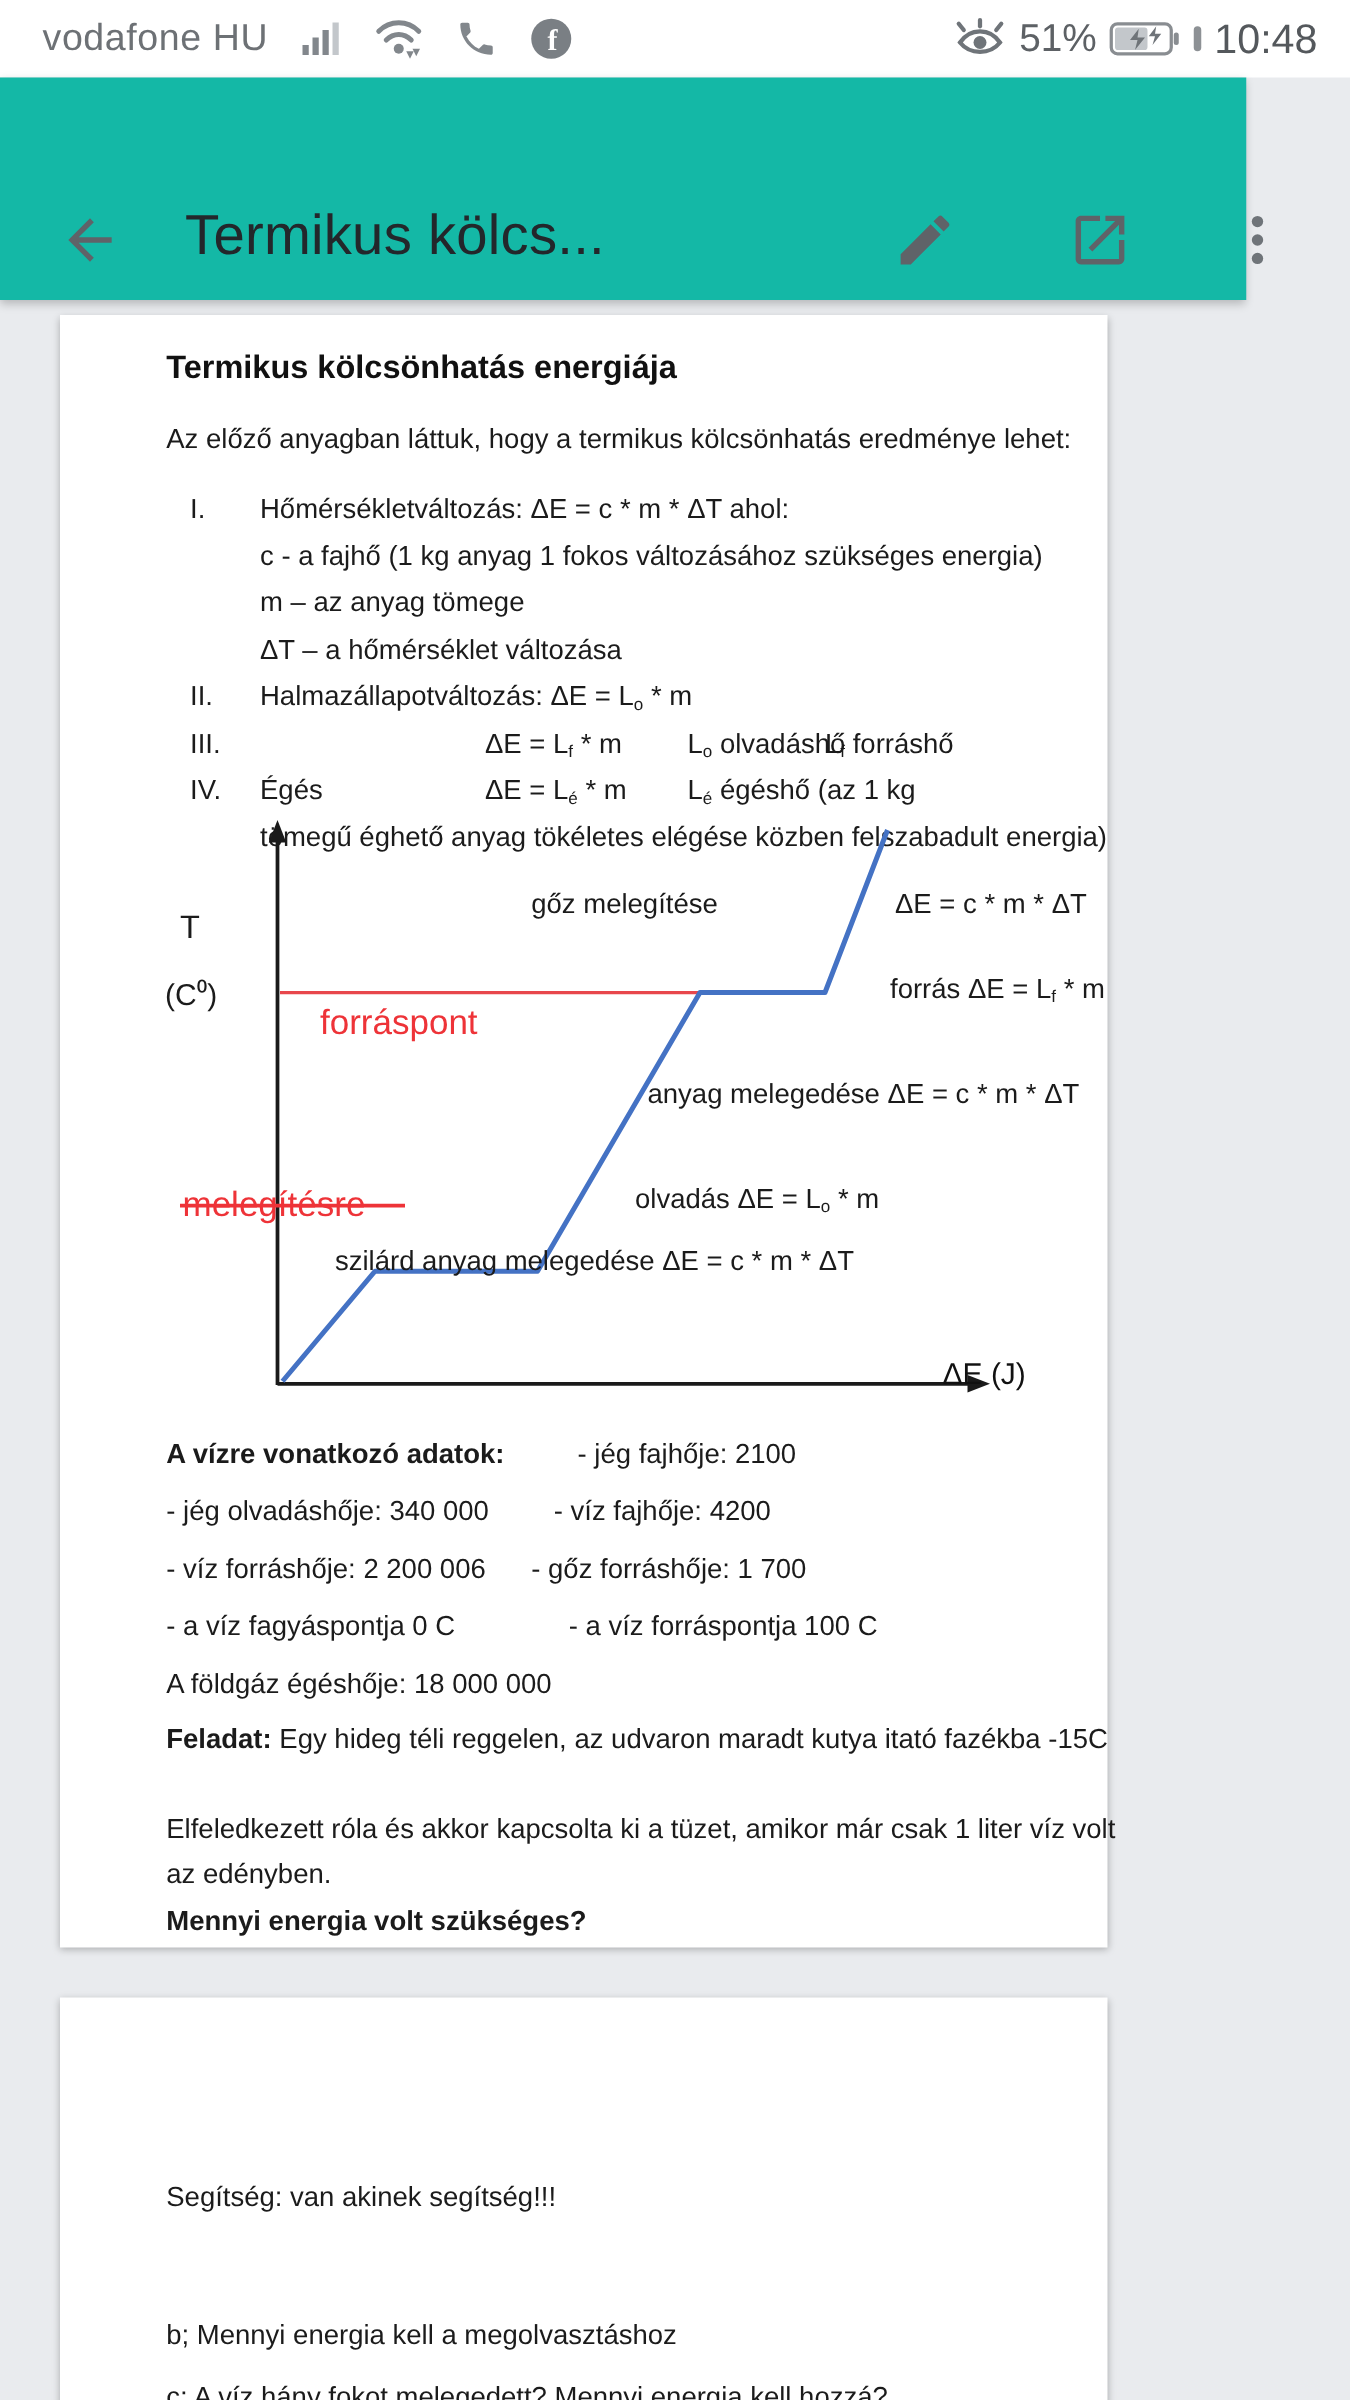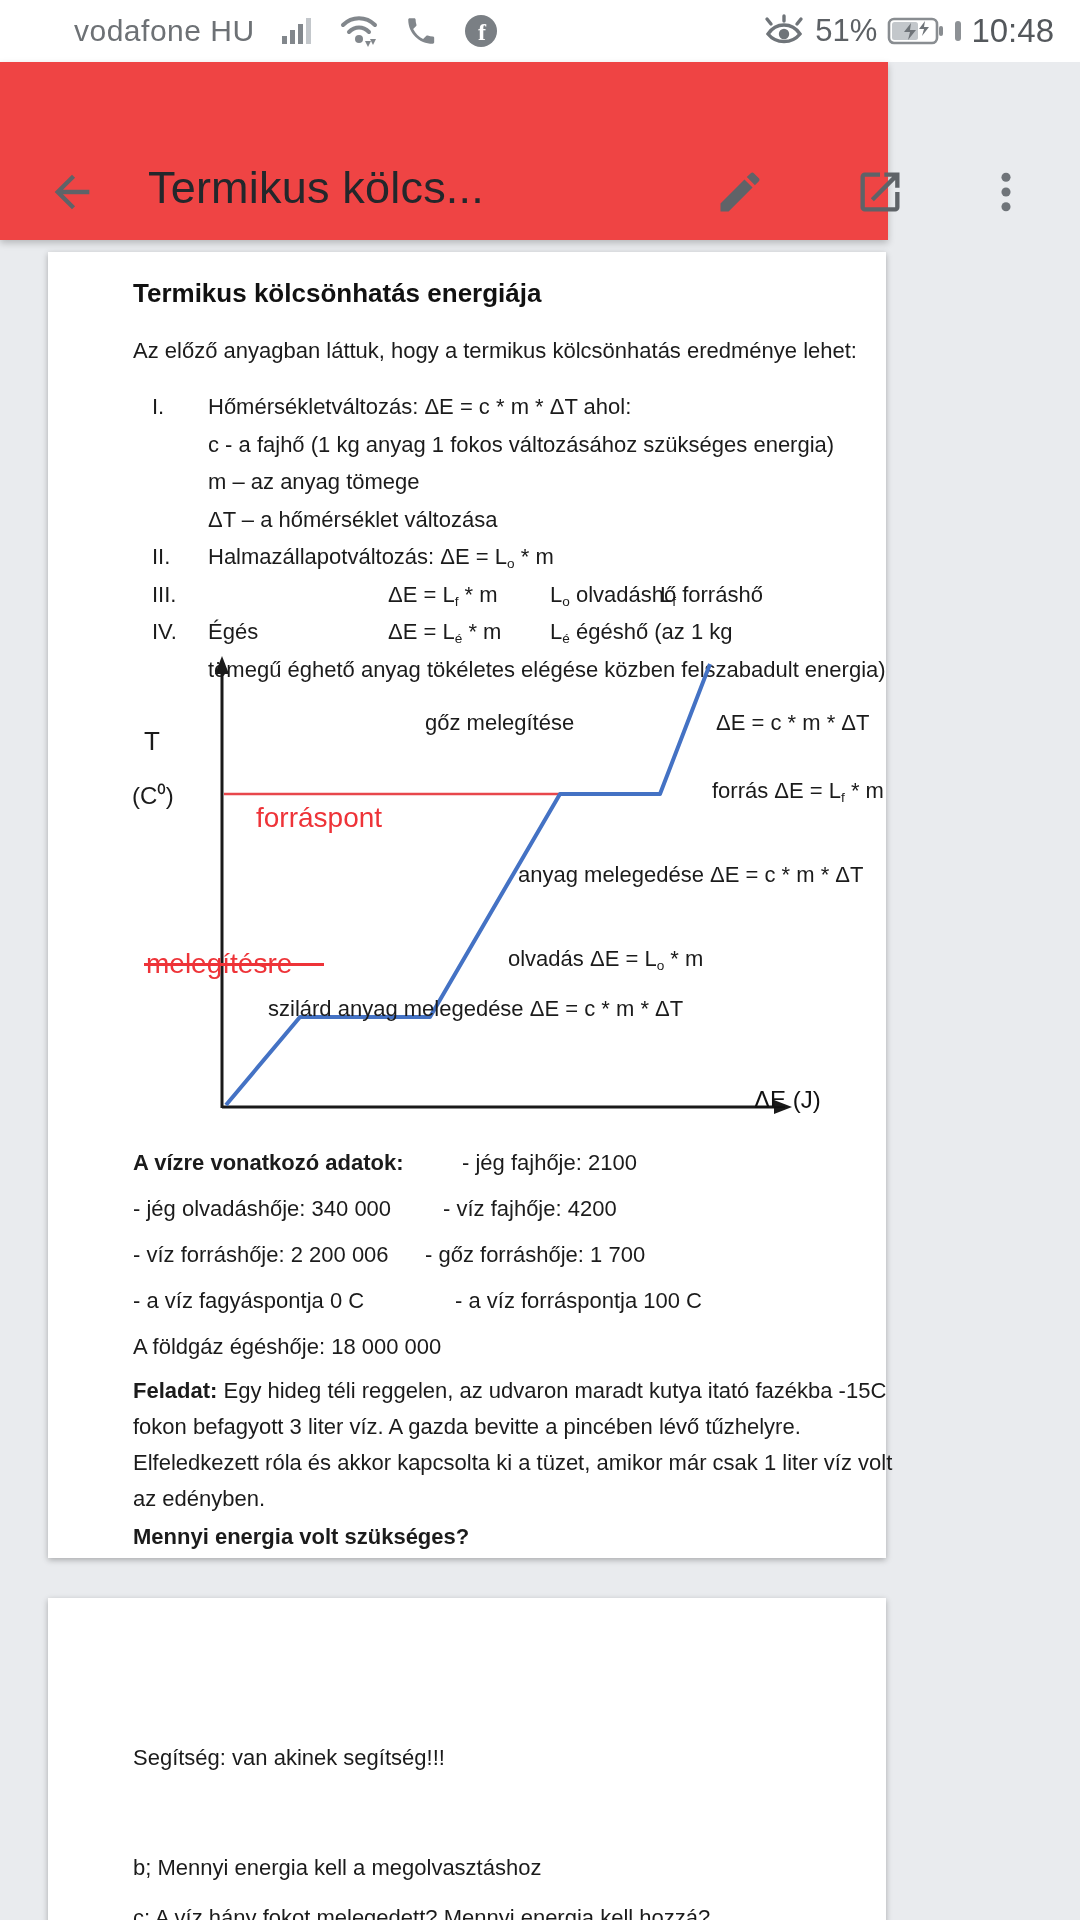--- a/index.html
+++ b/index.html
@@ -6,30 +6,30 @@
   body{
     width:1080px;height:1920px;position:relative;overflow:hidden;
     background:#e9ebee;font-family:"Liberation Sans",sans-serif;
     -webkit-font-smoothing:antialiased;
   }
   
   .status-bar{
     position:absolute;left:0;top:0;width:1080px;height:62px;background:#ffffff;
     display:flex;align-items:center;color:#6b7075;
   }
-  .sb-left{display:flex;align-items:center;gap:25px;padding-left:34px;margin-left:40px;}
+  .sb-left{display:flex;align-items:center;gap:25px;padding-left:34px;}
   .sb-carrier{font-size:30px;color:#6d7175;letter-spacing:.5px;}
   .sb-right{position:absolute;right:26px;top:0;height:62px;display:flex;align-items:center;gap:10px;}
   .sb-pct{font-size:31px;color:#5d6putting165;color:#5d6165;}
   .sb-time{font-size:33px;color:#54585c;}
   .sb-icon{display:block;}
   .sb-sim{width:6px;height:20px;border-radius:3px;background:#8d9195;}
   
   .app-bar{
-    position:absolute;left:0;top:62px;width:888px;height:178px;background:#ef4444;
+    position:absolute;left:0;top:62px;width:997px;height:178px;background:#14b8a6;
     box-shadow:0 3px 7px rgba(0,0,0,.22);z-index:5;
   }
   .ab-back{position:absolute;left:46px;top:104px;width:52px;height:52px;cursor:pointer;}
   .ab-title{
     position:absolute;left:148px;top:100px;font-size:45px;color:#23272b;
     letter-spacing:.2px;white-space:nowrap;
   }
   .ab-action{position:absolute;top:104px;width:52px;height:52px;cursor:pointer;}
   .ab-edit{left:714px;}
   .ab-open{left:854px;}
@@ -199,21 +199,20 @@
   <div class="abs" style="left:395px;top:944px">- víz fajhője: 4200</div>
   <div class="abs dleft" style="top:990px">- víz forráshője: 2 200 006</div>
   <div class="abs" style="left:377px;top:990px">- gőz forráshője: 1 700</div>
   <div class="abs dleft" style="top:1036px">- a víz fagyáspontja 0 C</div>
   <div class="abs" style="left:407px;top:1036px">- a víz forráspontja 100 C</div>
   <div class="abs dleft" style="top:1082px">A földgáz égéshője: 18 000 000</div>
 
   <div class="abs fl" style="top:1126px">
     <span class="bold">Feladat:</span><span> Egy hideg téli reggelen, az udvaron maradt kutya itató fazékba -15C</span>
   </div>
-  <div class="abs fl" style="top:1162px">fokon befagyott 3 liter víz. A gazda bevitte a pincében lévő tűzhelyre.</div>
   <div class="abs fl" style="top:1198px">Elfeledkezett róla és akkor kapcsolta ki a tüzet, amikor már csak 1 liter víz volt</div>
   <div class="abs fl" style="top:1234px">az edényben.</div>
   <div class="abs fl bold" style="top:1272px">Mennyi energia volt szükséges?</div>
 </div>
 
 <div class="page-card card2 doc">
   <div class="abs fl" style="top:147px">Segítség: van akinek segítség!!!</div>
   <div class="abs fl" style="top:257px">b; Mennyi energia kell a megolvasztáshoz</div>
   <div class="abs fl" style="top:307px">c; A víz hány fokot melegedett? Mennyi energia kell hozzá?</div>
 </div>

